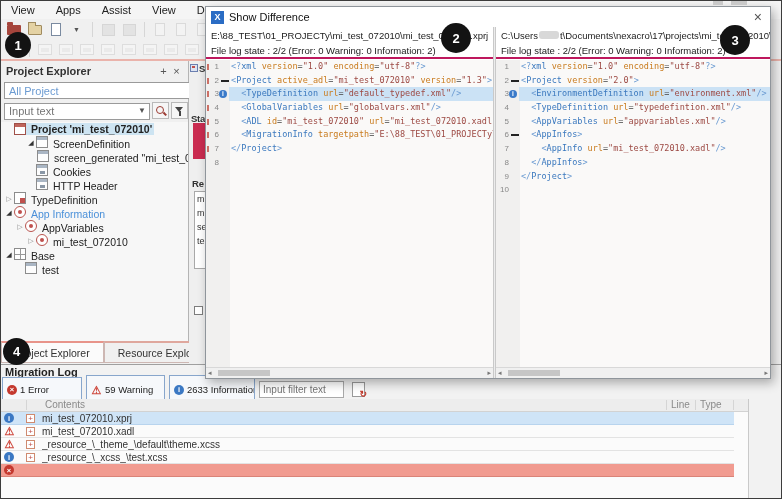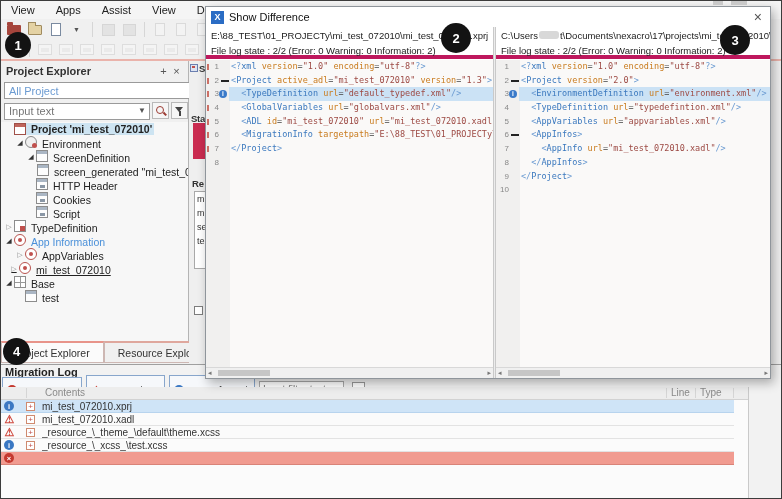--- a/index.html
+++ b/index.html
@@ -100,21 +100,21 @@
     padding:0 4px;gap:3px;color:#222;overflow:hidden;white-space:nowrap}
   .fbtn.b1{width:80px}.fbtn.b2{width:79px}.fbtn.b3{width:86px}
   .flt-input{width:85px;height:17px;border:1px solid #a9a9a9;font-size:10px;padding:0 3px;font-family:"Liberation Sans",sans-serif}
   .refresh{width:13px;height:15px;border:1px solid #9a9a9a;background:#fff;position:relative;margin-left:4px}
   .refresh::after{content:"↻";position:absolute;right:-3px;bottom:-3px;color:#c0392b;font-size:9px;font-weight:bold}
   .lgi{width:10px;height:10px;border-radius:50%;color:#fff;font-size:7.5px;font-weight:bold;display:inline-flex;
     align-items:center;justify-content:center;flex:none;font-family:"Liberation Sans",sans-serif}
   .lgi.info{background:#3b78c3}
   .lgi.error{background:#c4392f}
   .lgi.warning{background:transparent;border-radius:0;color:#cf4a3f;font-size:11px;width:11px;height:12px;line-height:12px}
-  .mtable{position:absolute;top:22px;left:0;width:748px;bottom:0;background:#fbfbfb;border-right:1px solid #c9c9c9}
+  .mtable{position:absolute;top:34px;left:0;width:748px;bottom:0;background:#fbfbfb;border-right:1px solid #c9c9c9}
   .mhead{position:relative;height:13px;background:#ededed;border-bottom:1px solid #d2d2d2;font-size:10px;color:#8a8a8a}
   .mhead span{position:absolute;top:0px}
   .mhead .c0{left:44px}.mhead .c1{left:670px}.mhead .c2{left:699px}
   .mhead i{position:absolute;top:1px;bottom:1px;width:1px;background:#d5d5d5}
   .mhead .s0{left:25px}.mhead .s1{left:665px}.mhead .s2{left:694px}.mhead .s3{left:732px}
   .mrow{width:733px;height:13px;display:flex;align-items:center;border-bottom:1px solid #e3e3e3;background:#fbfbfb;
     font-size:10px;color:#333;white-space:nowrap;overflow:hidden}
   .mrow .gut{width:25px;flex:none;display:flex;justify-content:flex-start;padding-left:3px}
   .mrow.selected{background:#cfe4f7;border-bottom:1px solid #b8d4ee}
   .mrow.error{background:#f19b90;border-bottom:1px solid #d98378;color:#4a2018}
@@ -129,21 +129,21 @@
   .dlg-title{height:20px;display:flex;align-items:center;padding:0 5px;font-size:11px;color:#111}
   .dlg-logo{width:13px;height:13px;background:#2a6cc4;color:#fff;font-size:9px;font-weight:bold;display:flex;
     align-items:center;justify-content:center;margin-right:5px;flex:none}
   .dlg-close{position:absolute;right:8px;top:2px;font-size:14px;color:#555;line-height:16px}
   .panes{position:absolute;top:20px;left:0;right:0;bottom:0;display:flex}
   .pane{position:relative;overflow:hidden}
   .pane.l{width:287px}
   .pane.r{flex:1}
   .pane-div{width:3px;background:#ececec;border-left:1px solid #c9c9c9;border-right:1px solid #c9c9c9}
   .pane-path{height:16px;font-size:9.5px;color:#222;padding:3px 0 0 5px;white-space:nowrap;overflow:hidden}
-  .pane-state{height:16px;font-size:9.5px;color:#222;padding:2px 0 0 5px;border-bottom:4px solid #be185d}
+  .pane-state{height:16px;font-size:9.5px;color:#222;padding:2px 0 0 5px;border-bottom:2px solid #be185d}
   .redact{display:inline-block;width:20px;height:8px;background:#d8d8d8;border-radius:3px;margin:0 1px}
   .code{position:absolute;top:33px;left:0;right:0;bottom:11px;background:#faf9f8;overflow:hidden;
     font-family:"DejaVu Sans Mono",monospace;font-size:8.5px;color:#333}
   .code::before{content:"";position:absolute;left:0;top:0;width:24px;height:100%;background:#f1f0ef}
   .cl{position:relative;height:13.7px;line-height:13.7px;white-space:pre}
   .cl.sel{background:linear-gradient(to right,transparent 23px,#cbe2f5 23px)}
   .cl .ln{position:absolute;left:0;width:13px;text-align:right;color:#888;font-size:8px;font-family:"Liberation Sans",sans-serif}
   .cl .ct{position:absolute;left:25px;right:0;overflow:hidden}
   .gi{position:absolute;left:13px;top:2.8px;width:8px;height:8px;border-radius:50%;background:#3b7ac9;color:#fff;
     font-size:6.5px;text-align:center;line-height:8px;font-family:"Liberation Sans",sans-serif;font-weight:bold}
@@ -277,56 +277,48 @@
       <span class="sq funnel"></span>
     </div>
     <div class="pe-tree">
         <div class="trow" style="padding-left: 3px;">
           <span class="exp"></span>
           <span class="tsel">
             <span class="tico proj"></span>
             <span class="tlab bold">Project 'mi_test_072010'</span>
           </span>
         </div>
-        <div class="trow" style="padding-left: 14px;">
-          <span class="exp">◢</span>
-          <span><span class="tico env"></span><span class="tlab">Environment</span></span>
-        </div>
         <div class="trow" style="padding-left: 25px;">
           <span class="exp">◢</span>
           <span><span class="tico win"></span><span class="tlab">ScreenDefinition</span></span>
         </div>
         <div class="trow" style="padding-left: 36px;">
           <span><span class="tico win"></span><span class="tlab">screen_generated "mi_test_072010"</span></span>
         </div>
         <div class="trow" style="padding-left: 25px;">
           <span class="exp"></span>
-          <span><span class="tico windot"></span><span class="tlab">HTTP Header</span></span>
+          <span><span class="tico windot"></span><span class="tlab">Cookies</span></span>
         </div>
         <div class="trow" style="padding-left: 25px;">
           <span class="exp"></span>
-          <span><span class="tico windot"></span><span class="tlab">Cookies</span></span>
-        </div>
-        <div class="trow" style="padding-left: 25px;">
-          <span class="exp"></span>
-          <span><span class="tico windot"></span><span class="tlab">Script</span></span>
+          <span><span class="tico windot"></span><span class="tlab">HTTP Header</span></span>
         </div>
         <div class="trow" style="padding-left: 3px;">
           <span class="exp closed">▷</span>
           <span><span class="tico typedef"></span><span class="tlab">TypeDefinition</span></span>
         </div>
         <div class="trow" style="padding-left: 3px;">
           <span class="exp">◢</span>
           <span><span class="tico target"></span><span class="tlab blue">App Information</span></span>
         </div>
         <div class="trow" style="padding-left: 14px;">
           <span class="exp closed">▷</span>
           <span><span class="tico target"></span><span class="tlab">AppVariables</span></span>
         </div>
-        <div class="trow" style="padding-left: 8px; text-decoration: underline;">
+        <div class="trow" style="padding-left: 25px;">
           <span class="exp closed">▷</span>
           <span><span class="tico target"></span><span class="tlab">mi_test_072010</span></span>
         </div>
         <div class="trow" style="padding-left: 3px;">
           <span class="exp">◢</span>
           <span><span class="tico base"></span><span class="tlab">Base</span></span>
         </div>
         <div class="trow" style="padding-left: 14px;">
           <span class="exp"></span>
           <span><span class="tico win"></span><span class="tlab">test</span></span>

